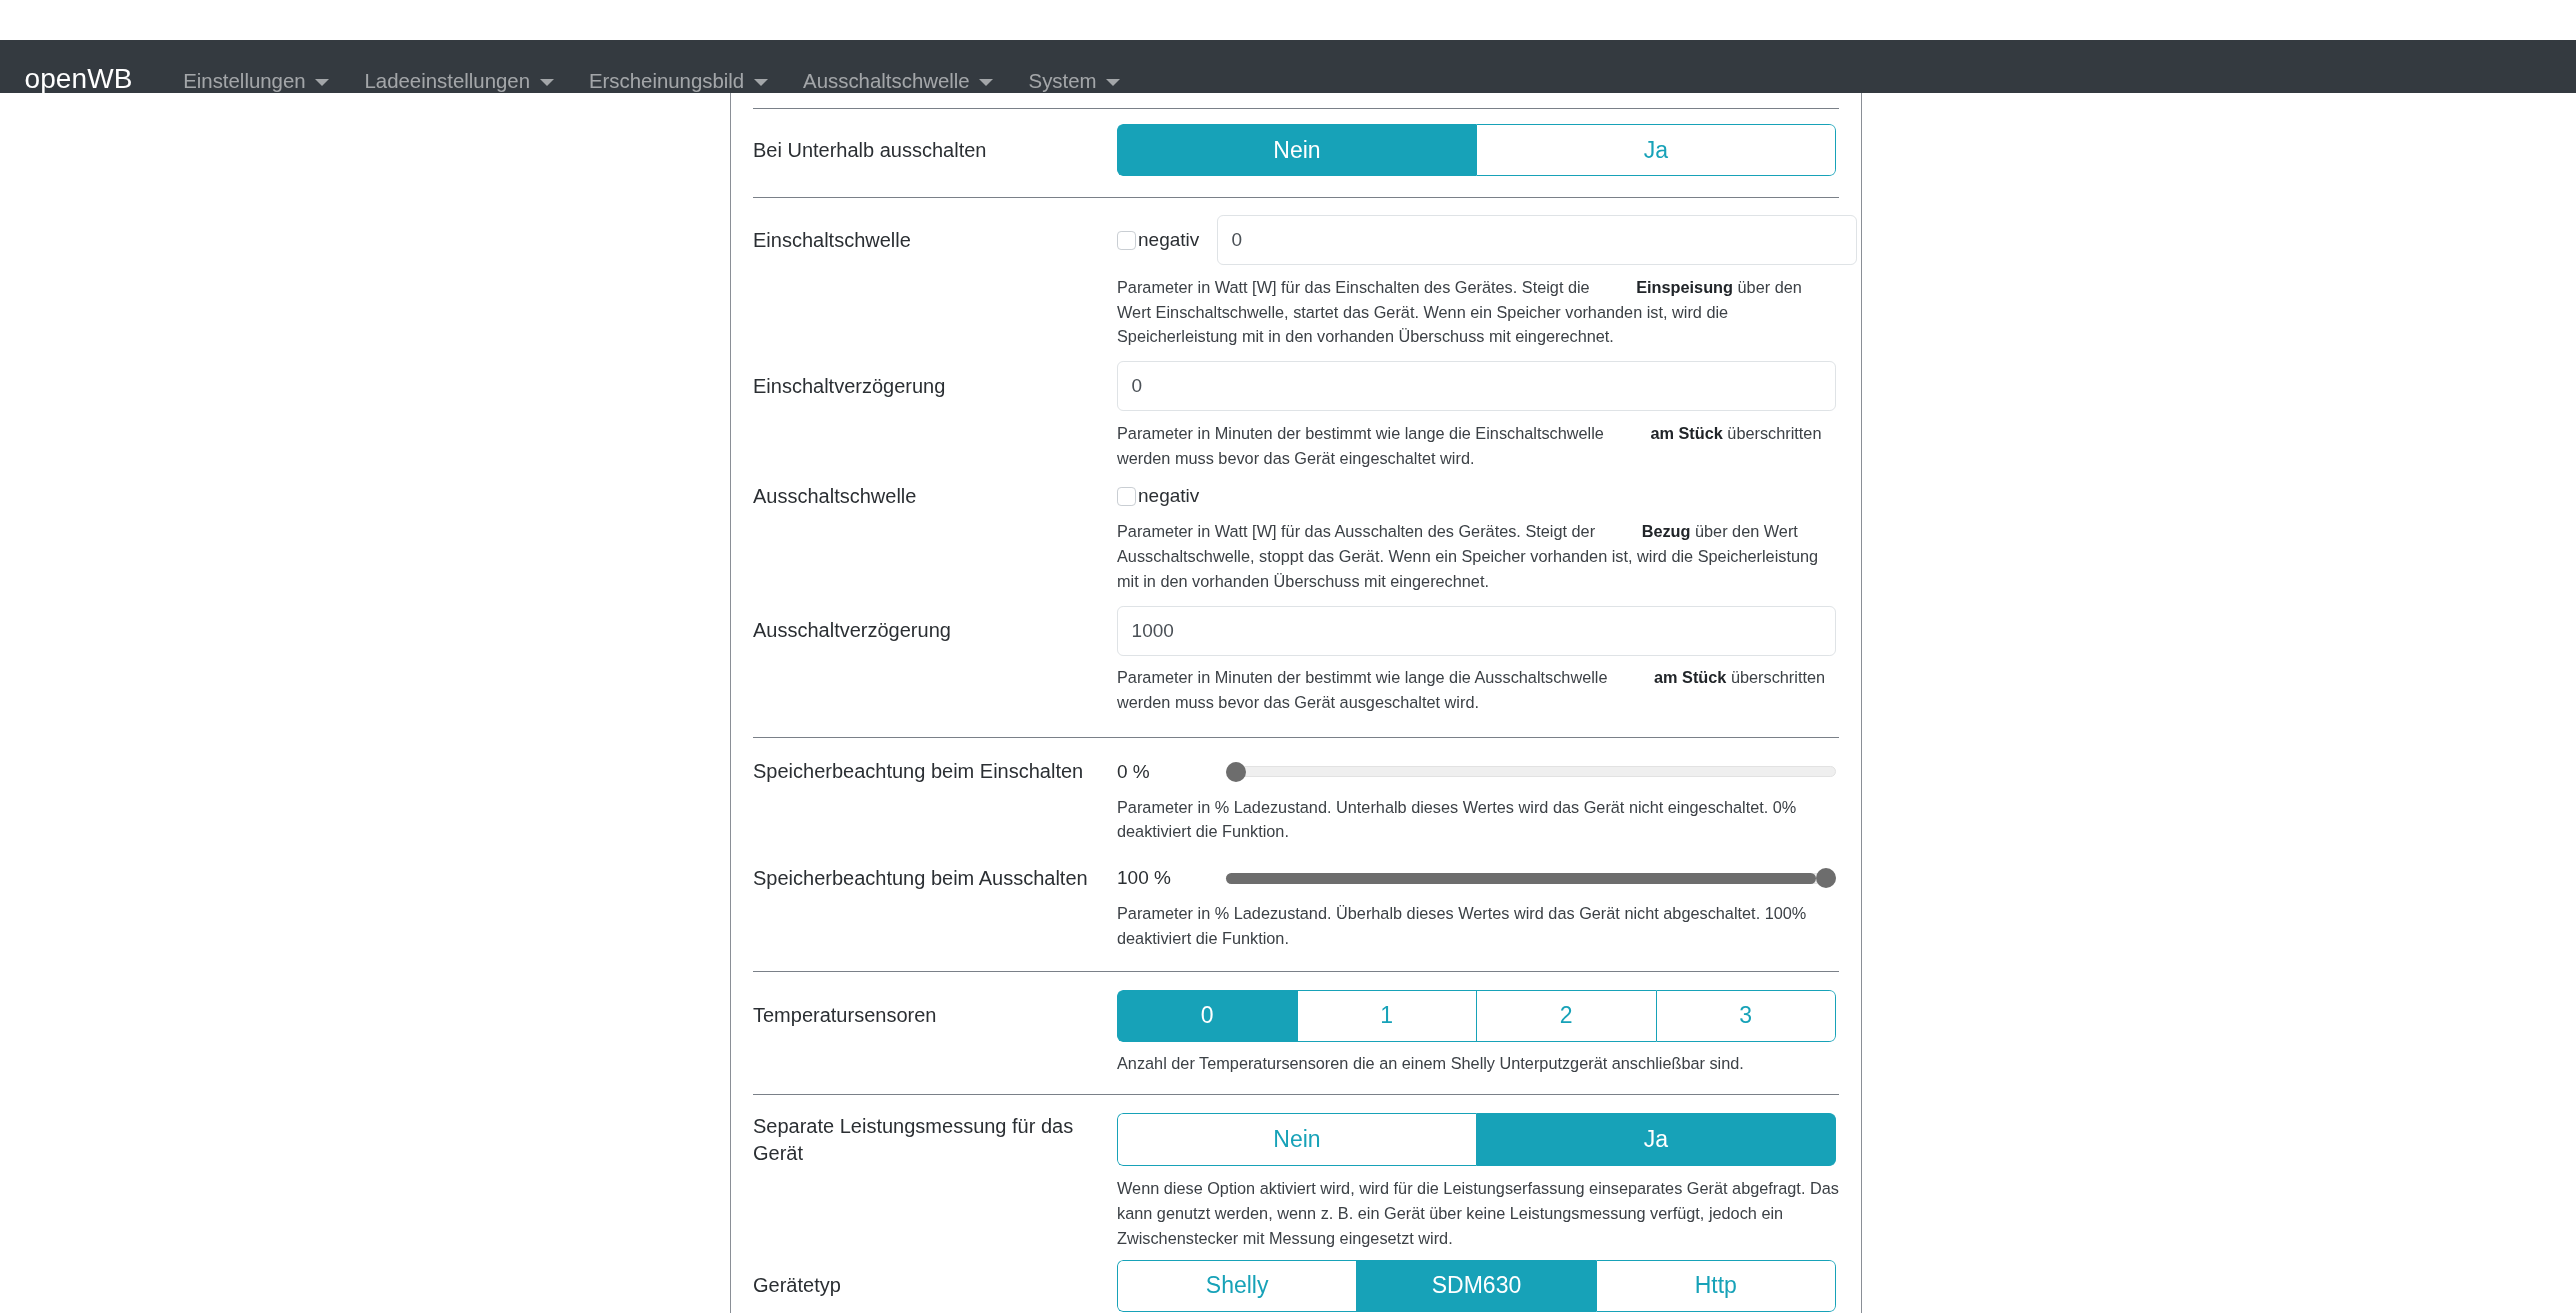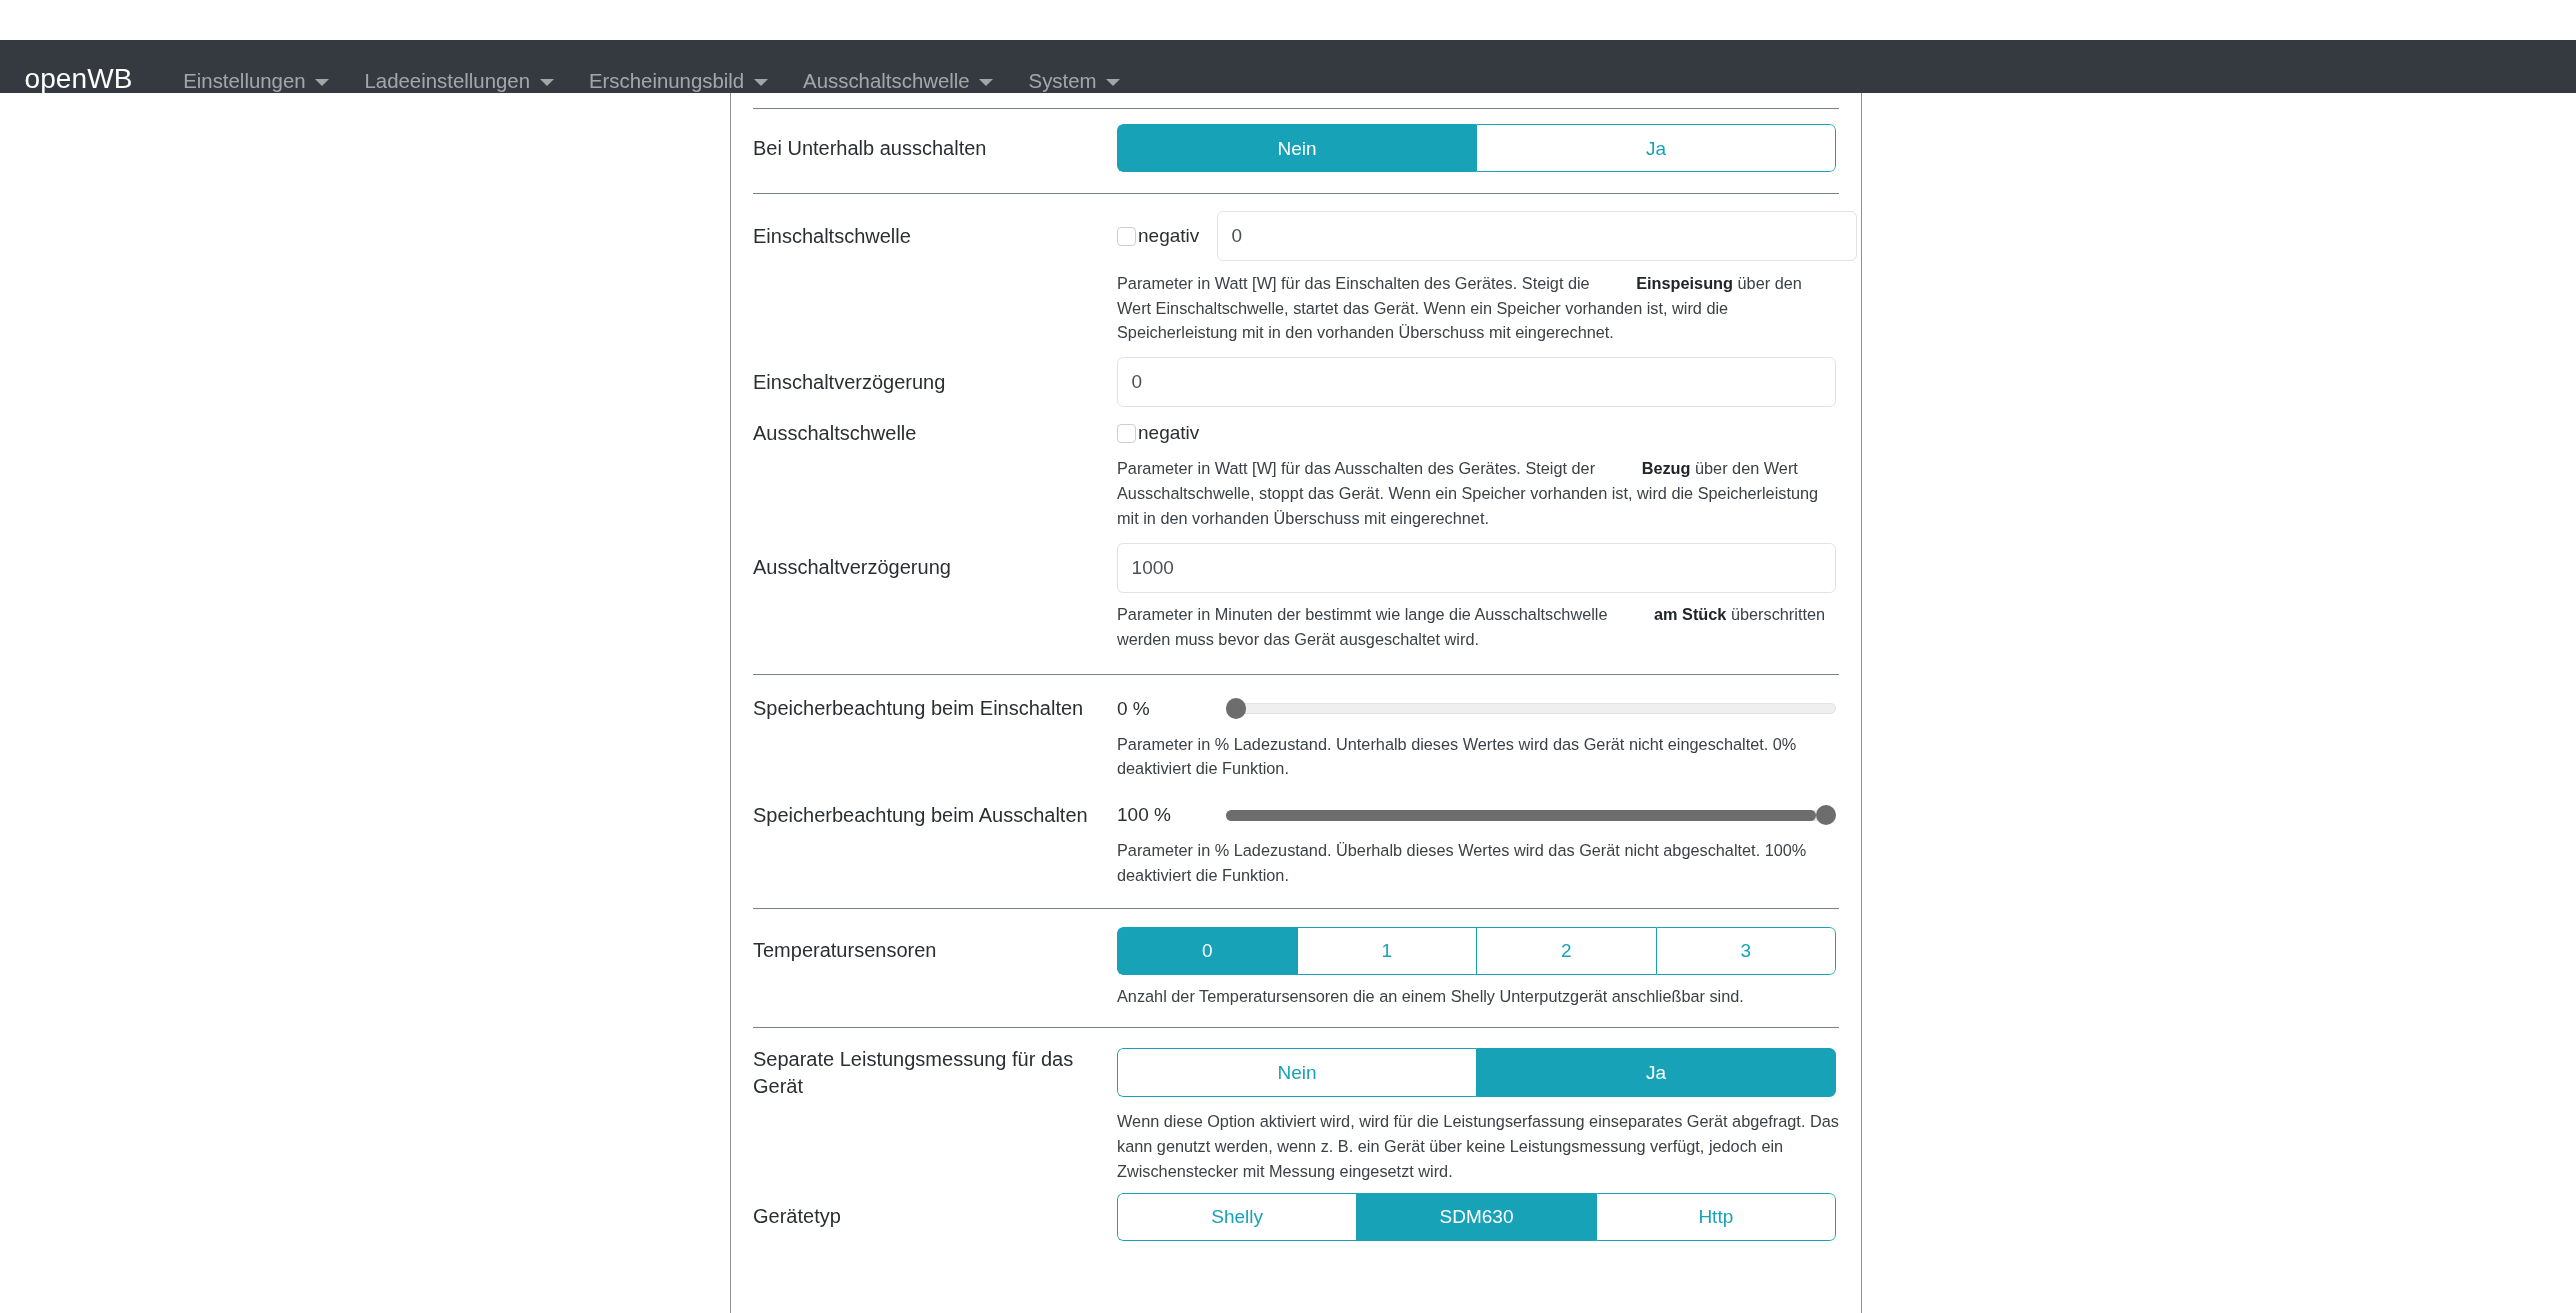--- a/index.html
+++ b/index.html
@@ -104,21 +104,21 @@
   
   .btn-group {
     display: flex;
     width: 719px;
     border-radius: 6.1px;
     overflow: hidden;
   }
   .btn-group .btn {
     flex: 1 1 0;
     text-align: center;
-    font-size: 19px;
+    font-size: 23px;
     line-height: 1;
     padding: 13.6px 0;
     background: #ffffff;
     color: #17a2b8;
     border: 1.4px solid #17a2b8;
     border-right-width: 0;
     cursor: pointer;
     user-select: none;
   }
   .btn-group .btn:last-child { border-right-width: 1.4px; }
@@ -284,20 +284,24 @@
       </div>
     </div>
 
     <div style="padding-top:12.3px;">
       <div class="row">
         <div class="label">Einschaltverzögerung</div>
         <div class="field">
           <div class="input">0</div>
         </div>
       </div>
+      <div class="row">
+        <div></div>
+        <div class="help"><span>Parameter in Minuten der bestimmt wie lange die Einschaltschwelle </span><b>am Stück</b><span> überschritten werden muss bevor das Gerät eingeschaltet wird.</span></div>
+      </div>
     </div>
 
     <div style="padding-top:12.3px;">
       <div class="row">
         <div class="label">Ausschaltschwelle</div>
         <div class="field">
           <div class="inline">
             <div class="chk-wrap">
               <div class="chk"></div>
               <div class="chk-label">negativ</div>

